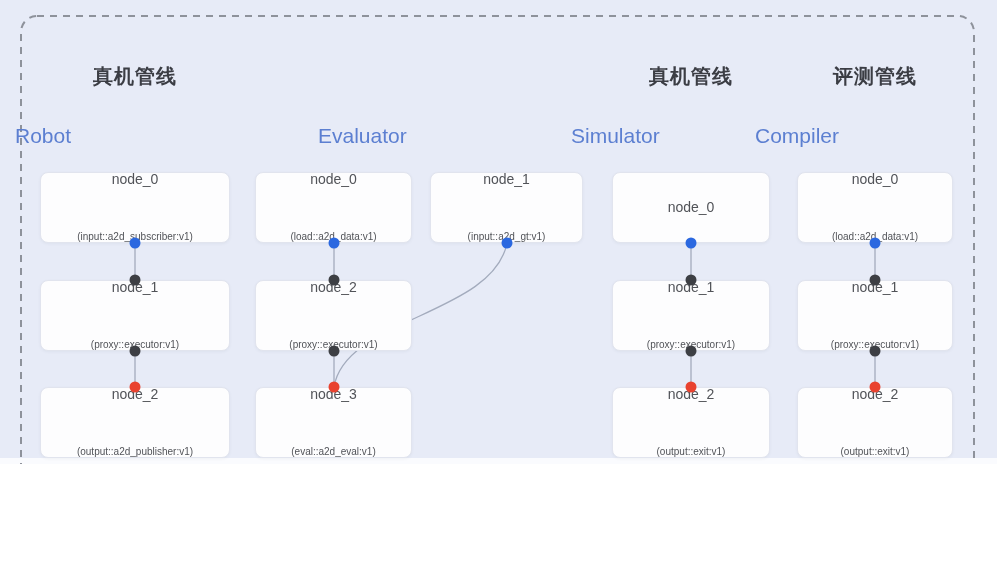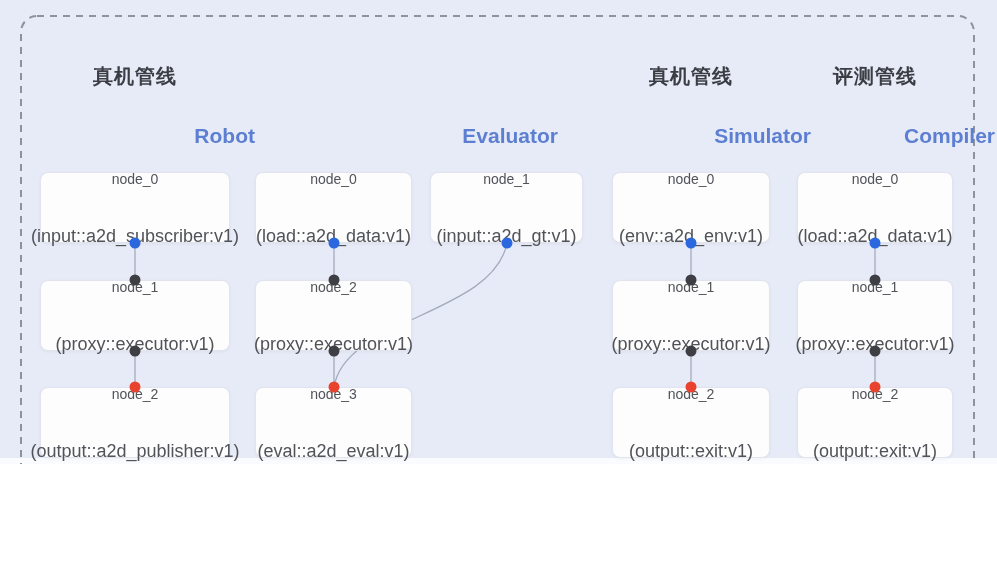--- a/index.html
+++ b/index.html
@@ -7,28 +7,28 @@
     --edge:#a3abbd; --dash:#8e929b; --zh:#3b3d44; --en:#5c7fd1;
     --port-src:#2b68e0; --port-mid:#3d3f44; --port-sink:#e9422f;
   }
   html,body{margin:0;padding:0;}
   body{font-family:"Liberation Sans","DejaVu Sans",sans-serif;}
   .canvas{position:relative;width:997px;height:464px;background:var(--bg);overflow:hidden;}
   .bottom-strip{position:absolute;left:0;bottom:0;width:997px;height:6px;background:rgba(255,255,255,.8);}
   svg.wires{position:absolute;left:0;top:0;z-index:1;}
   .title-zh{position:absolute;z-index:2;width:240px;margin-left:-120px;text-align:center;
     font-size:20px;font-weight:700;letter-spacing:1px;color:var(--zh);top:63px;}
-  .title-en{position:absolute;z-index:2;width:240px;margin-left:-120px;text-align:right;
-    font-size:21px;font-weight:700;color:var(--en);top:124px;}
+  .title-en{position:absolute;z-index:2;width:240px;margin-left:-120px;text-align:left;
+    font-size:21px;font-weight:400;color:var(--en);top:124px;}
   .node{position:absolute;z-index:2;height:71px;background:var(--node-bg);
     border:1px solid var(--node-border);border-radius:8px;box-sizing:border-box;
     box-shadow:0 1px 3px rgba(70,80,110,.06);
     display:flex;flex-direction:column;align-items:center;justify-content:center;gap:36px;}
   .node .nname{font-size:14px;line-height:21px;color:var(--node-text);white-space:nowrap;}
-  .node .ntype{font-size:18px;line-height:21px;color:var(--node-text);white-space:nowrap;}
+  .node .ntype{font-size:10px;line-height:21px;color:var(--node-text);white-space:nowrap;}
   .port{position:absolute;z-index:3;width:11px;height:11px;border-radius:50%;
     transform:translate(-50%,-50%);}
   .port.src{background:var(--port-src);}
   .port.mid{background:var(--port-mid);}
   .port.sink{background:var(--port-sink);}
   
   .col-robot{left:40px;width:190px;}
   .col-evalA{left:255px;width:157px;}
   .col-evalB{left:430px;width:153px;}
   .col-sim{left:612px;width:158px;}
@@ -91,21 +91,20 @@
     <div class="nname">node_2</div>
     <div class="ntype">(proxy::executor:v1)</div>
   </div>
   <div class="node col-evalA row3">
     <div class="nname">node_3</div>
     <div class="ntype">(eval::a2d_eval:v1)</div>
   </div>
 
   <div class="node col-sim row1">
     <div class="nname">node_0</div>
-    <div class="ntype">(env::a2d_env:v1)</div>
   </div>
   <div class="node col-sim row2">
     <div class="nname">node_1</div>
     <div class="ntype">(proxy::executor:v1)</div>
   </div>
   <div class="node col-sim row3">
     <div class="nname">node_2</div>
     <div class="ntype">(output::exit:v1)</div>
   </div>
 

